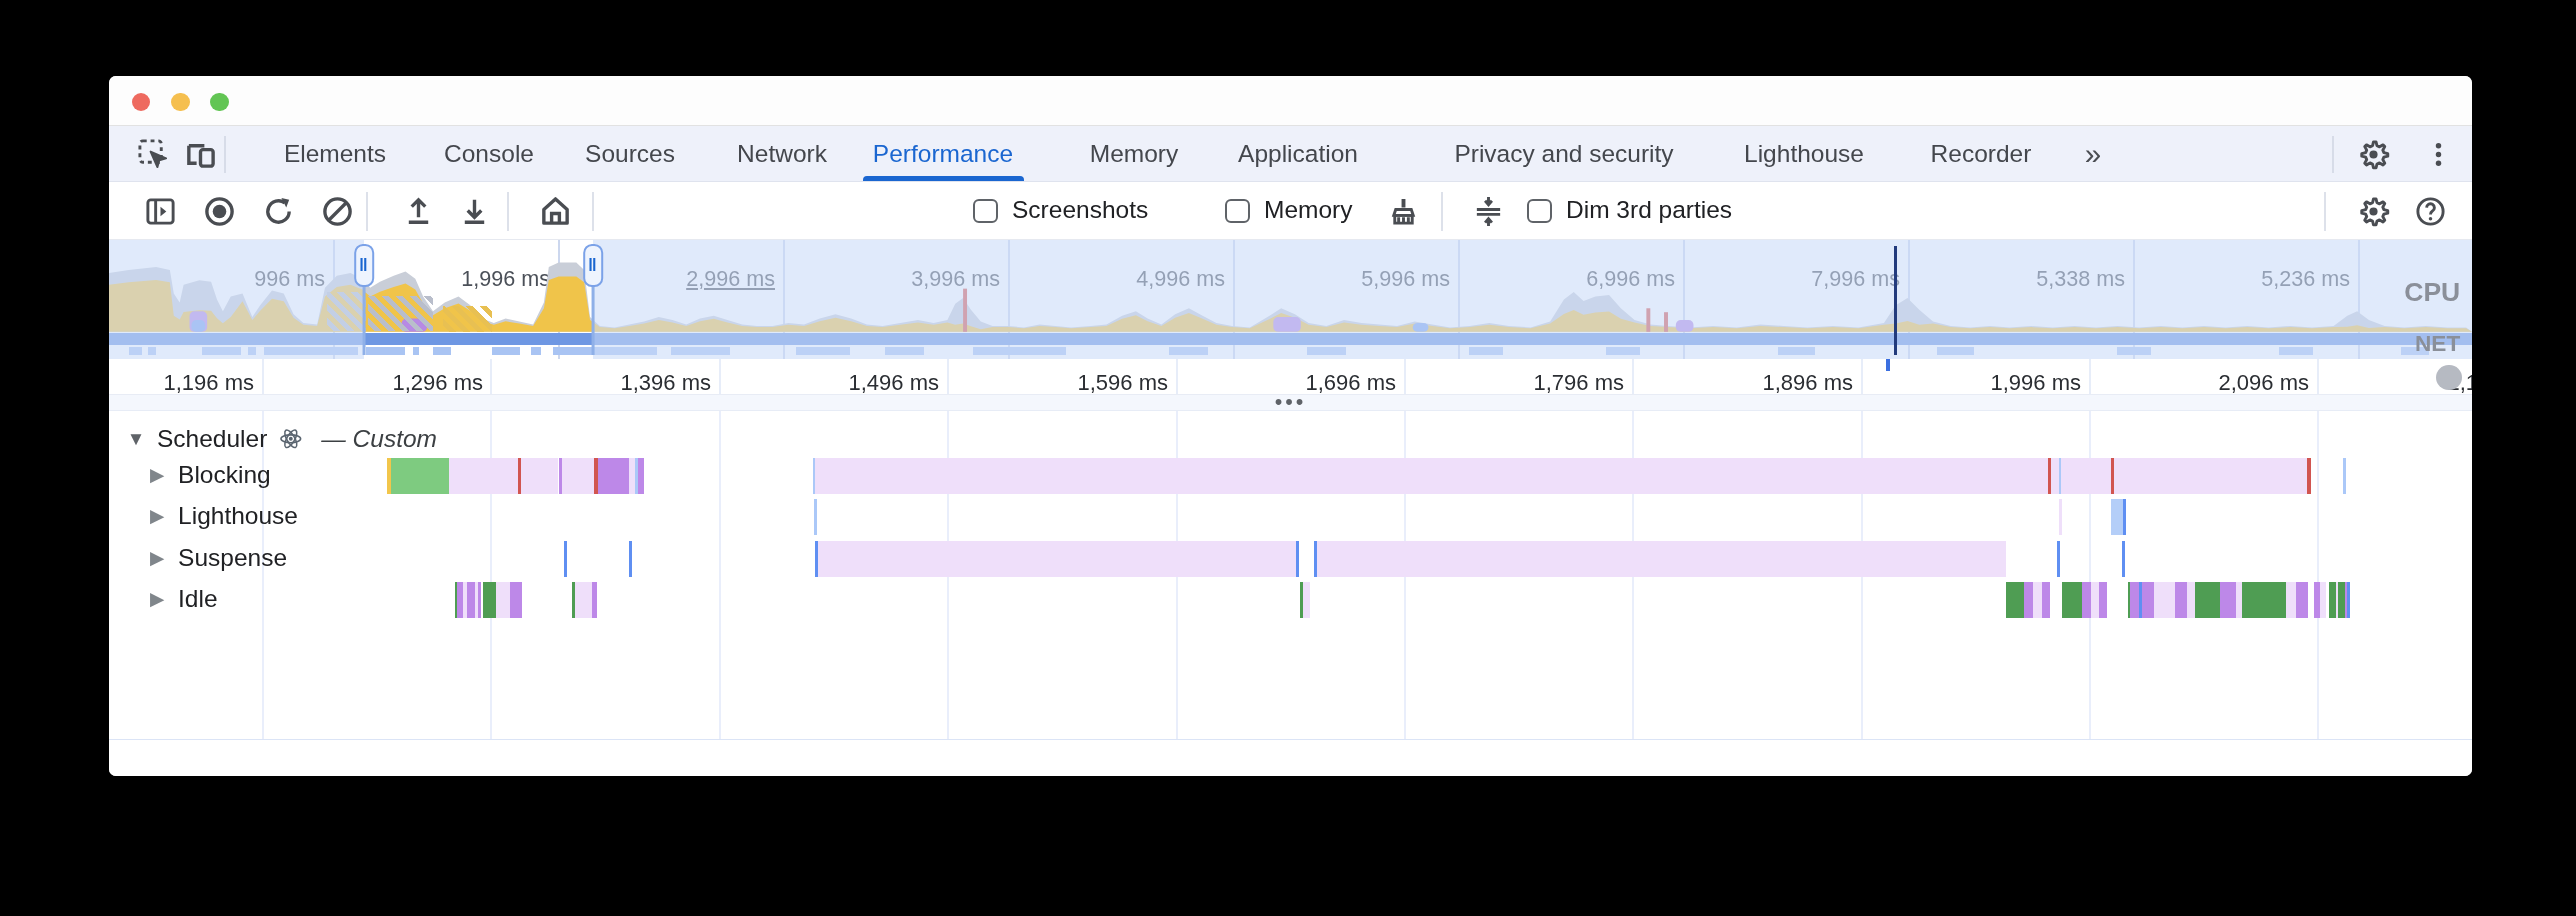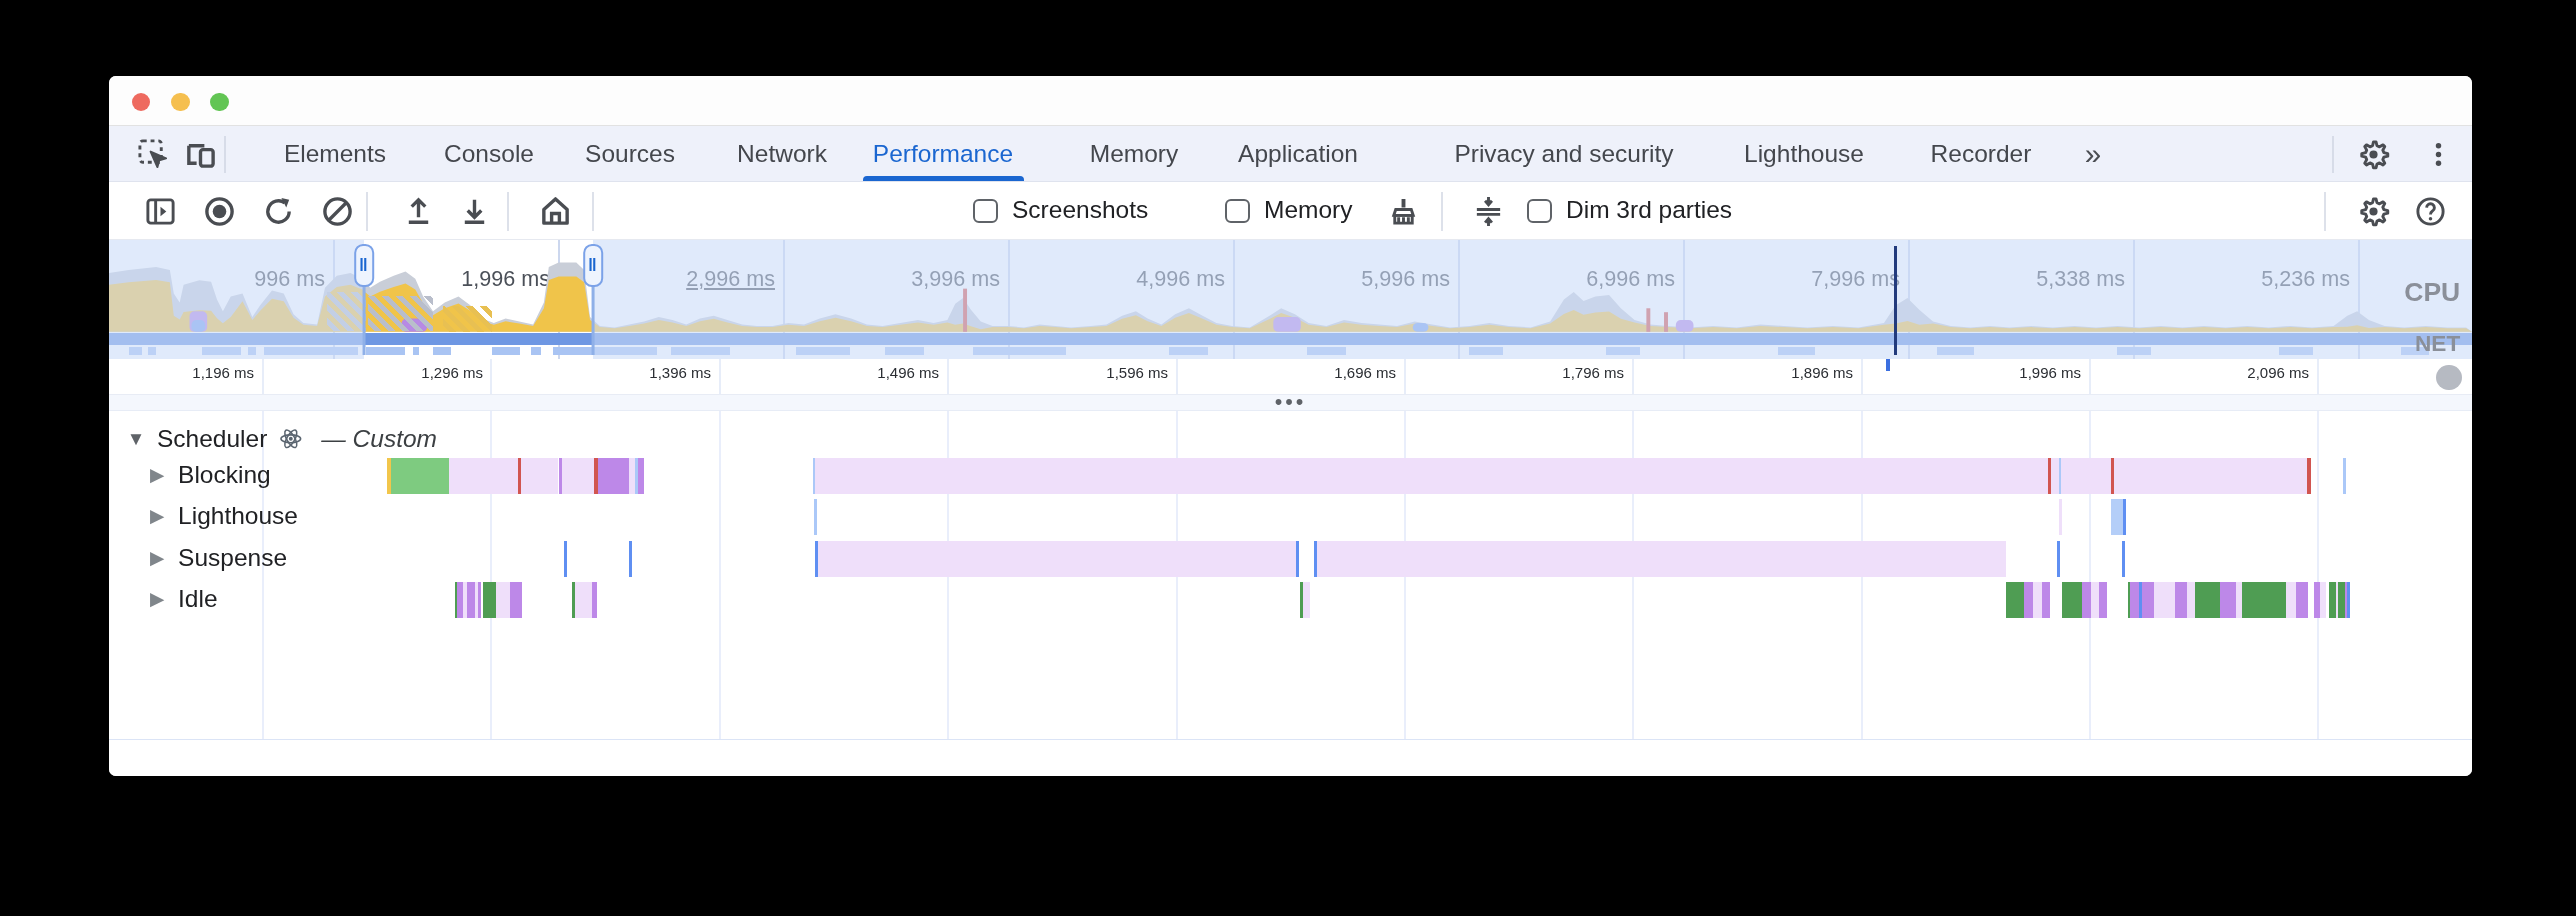--- a/index.html
+++ b/index.html
@@ -42,21 +42,21 @@
   .handle { position:absolute; top:3.9px; width:19.6px; height:43px; background:#eef4fe; border:2.5px solid #7ba2e8;
     border-radius:8.8px; transform:translateX(-50%); display:flex; align-items:center; justify-content:center;
     color:#1a66d0; font-size:17.7px; font-weight:bold; letter-spacing:1px; z-index:6; }
   .stem { position:absolute; top:3.9px; width:2.9px; height:111px; background:#8fb0e8; transform:translateX(-50%); z-index:5; }
   #playhead { position:absolute; top:5.9px; width:2.9px; height:109px; background:#223a7c; z-index:6; }
   .corner-label { position:absolute; right:11.8px; font-weight:bold; color:#8a8f99; z-index:7; }
   
   #ruler { position:absolute; left:0; top:283px; width:100%; height:36px; background:#fff;
     border-bottom:1px solid #e8ecf5; overflow:hidden; }
   .rgrid { position:absolute; top:0; width:2px; height:36px; background:#e7edf9; }
-  .rlabel { position:absolute; top:5px; font-size:15px; color:#2b2e33; transform:translateX(-100%); white-space:nowrap; }
+  .rlabel { position:absolute; top:11px; font-size:22px; color:#2b2e33; transform:translateX(-100%); white-space:nowrap; }
   #ruler-playtick { position:absolute; top:0; width:3.9px; height:11.8px; background:#3b6fe0; }
   #scrollthumb { position:absolute; top:5.9px; width:25.5px; height:25.5px; border-radius:50%; background:#b6bac2; z-index:9; }
   
   #splitter { position:absolute; left:0; top:319px; width:100%; height:15.7px; background:#f4f7fd;
     border-bottom:1px solid #e7ecf6; }
   #splitter .dots { position:absolute; left:50%; top:-5.9px; transform:translateX(-50%);
     color:#5f6368; font-size:21.6px; letter-spacing:2.9px; }
   
   #tracks { position:absolute; left:0; top:335px; width:100%; height:328px; background:#fff; overflow:hidden; }
   .tgrid { position:absolute; top:0; width:2px; height:328px; background:#e9eefb; }

